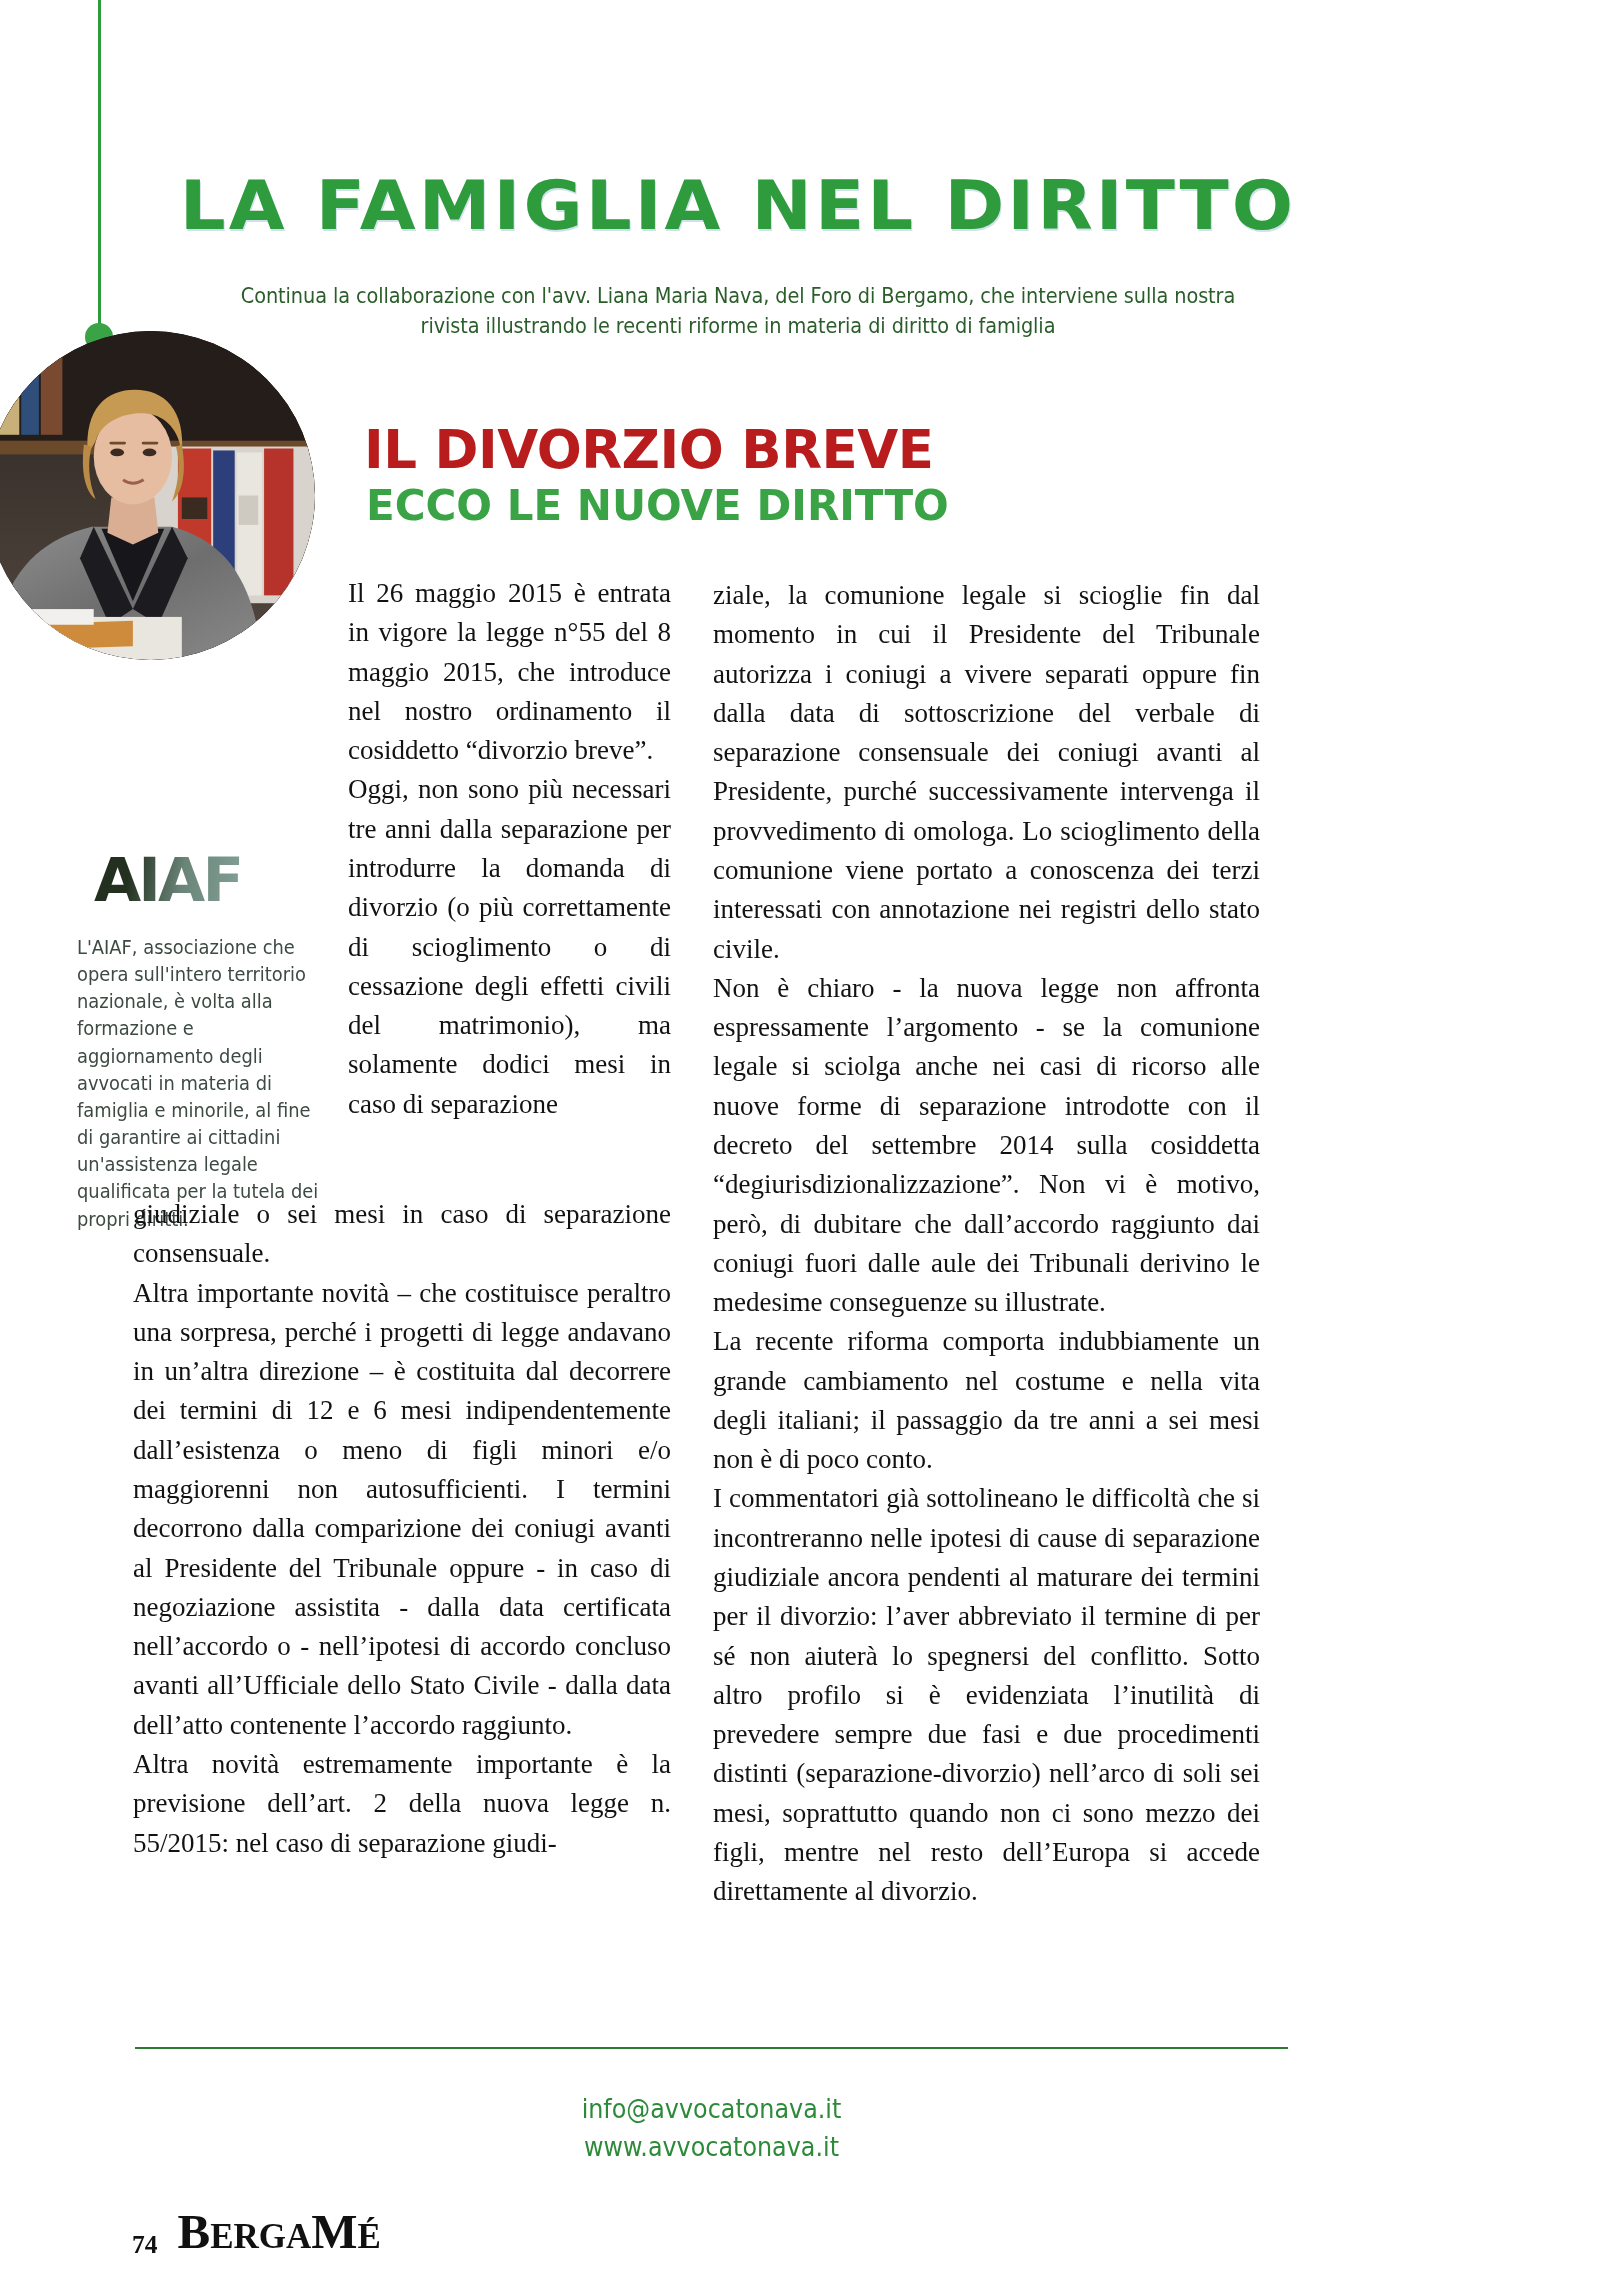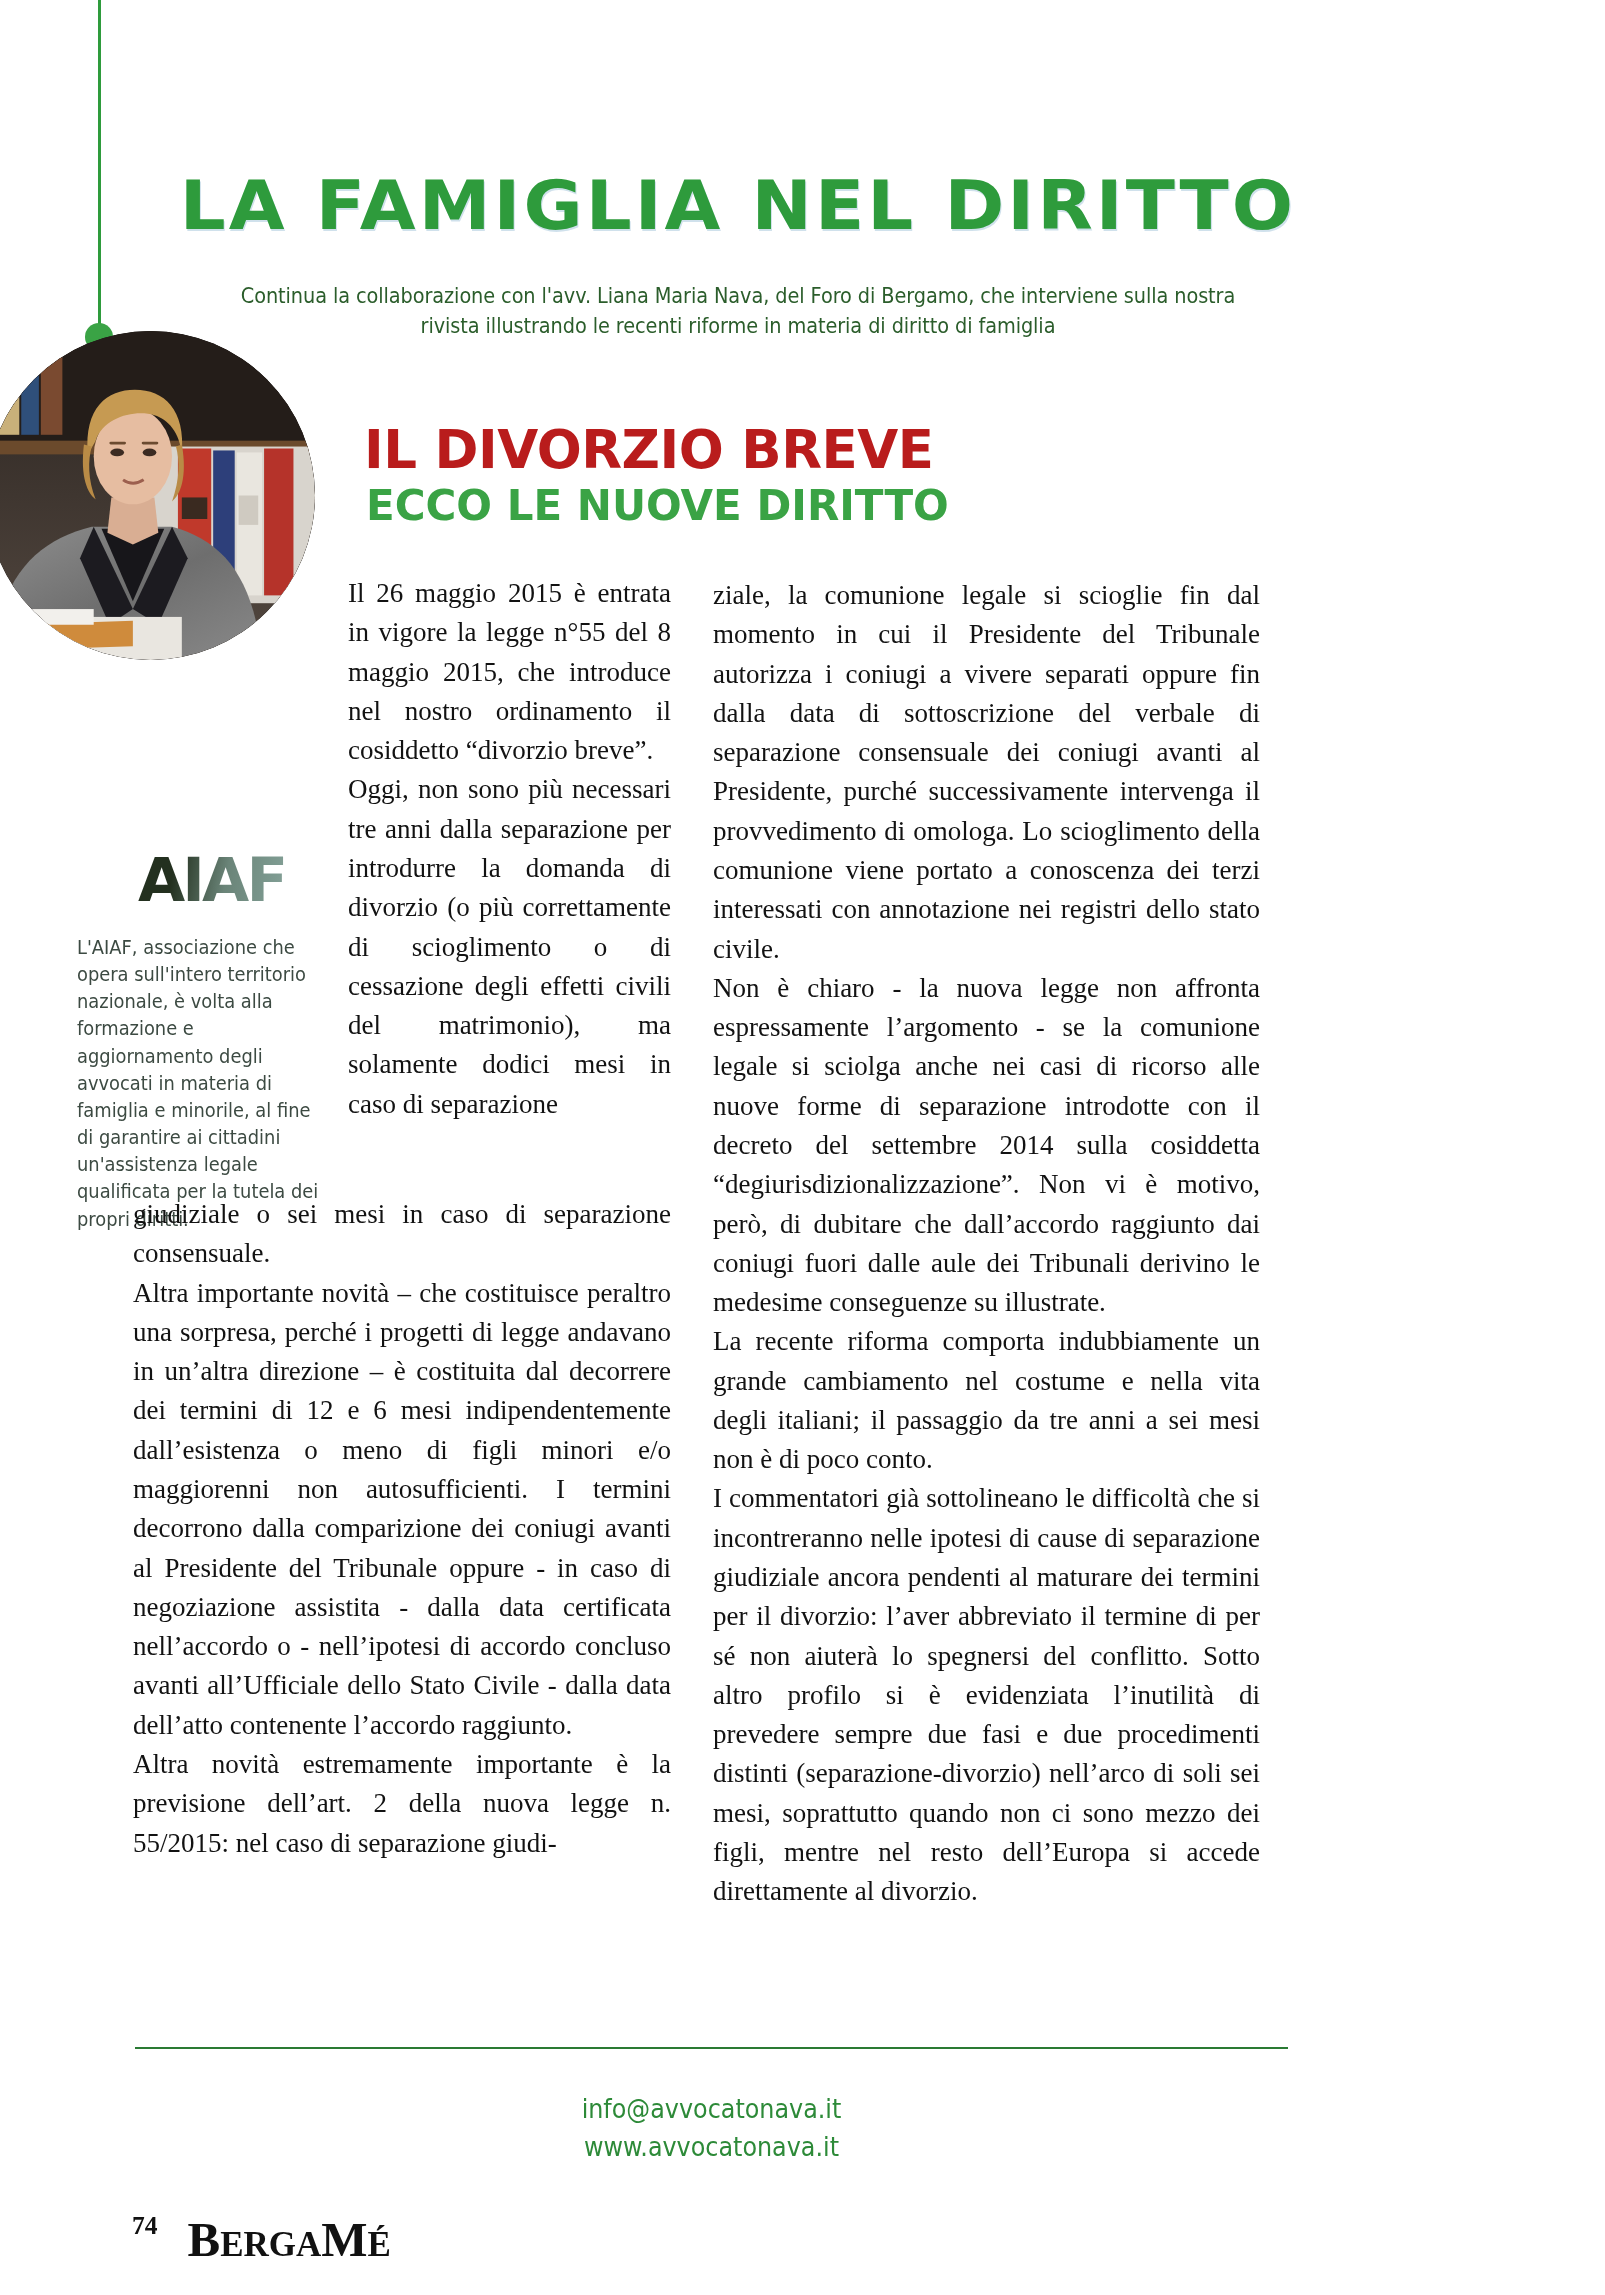--- a/index.html
+++ b/index.html
@@ -94,21 +94,20 @@
     letter-spacing: -2.9px;
     background: linear-gradient(100deg,
       #23301f 0%, #23301f 14%,
       #6a8478 34%,
       #7d9a90 52%,
       #9fb3ad 70%,
       #b6c4bf 86%, #c3cecb 100%);
     -webkit-background-clip: text;
     background-clip: text;
     color: transparent;
-    margin-left: 44px;
     -webkit-text-fill-color: transparent;
   }
 
   .caption {
     position: absolute;
     left: 77px;
     top: 934px;
     width: 257px;
     font-family: "DejaVu Sans", sans-serif;
     font-size: 19px;
@@ -192,23 +191,22 @@
     line-height: 1.42;
     color: #2d8a38;
     transform: scaleX(.9);
     transform-origin: center top;
   }
   .folio {
     position: absolute;
     left: 132px;
     top: 2203px;
     display: flex;
-    align-items: flex-start;
-    gap: 30px;
-    margin-top: 8px;
+    align-items: flex-end;
+    gap: 20px;
   }
   .folio .pgnum {
     font-family: "Liberation Serif", serif;
     font-weight: bold;
     font-size: 25.5px;
     color: #111;
   }
   .folio .brand {
     font-family: "Liberation Serif", serif;
     font-weight: bold;

